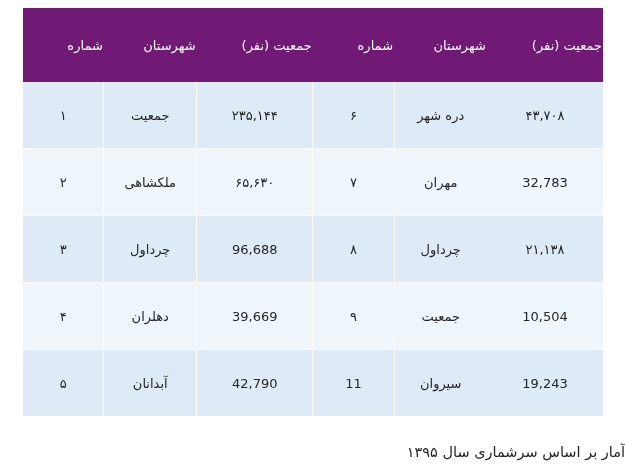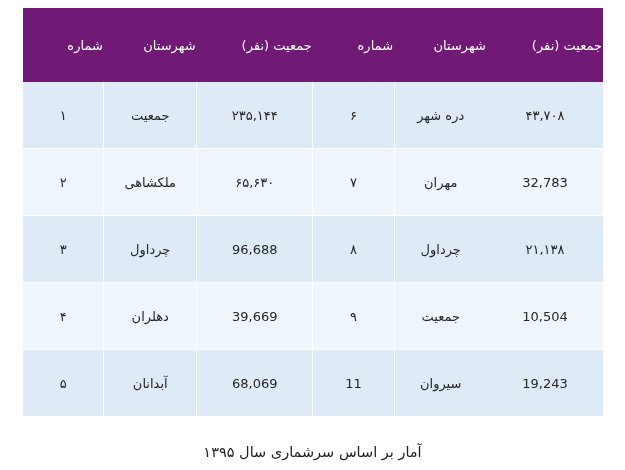--- a/index.html
+++ b/index.html
@@ -60,21 +60,20 @@
   }
   table.census tbody tr.odd td  { background: #deebf6; }
   table.census tbody tr.even td { background: #eff6fb; }
   table.census tbody tr:last-child td { border-bottom: none; }
 
   .caption {
     position: absolute;
     bottom: 10px;
     left: 0;
     right: 0;
-    text-align: center;
     font-size: 14.5px;
     color: #1f1f1f;
     direction: rtl;
   }
 </style>
 </head>
 <body>
 
 <div class="page">
 
@@ -128,21 +127,21 @@
           <td>جمعیت</td>
           <td>۹</td>
           <td>39,669</td>
           <td>دهلران</td>
           <td>۴</td>
         </tr>
         <tr class="odd">
           <td>19,243</td>
           <td>سیروان</td>
           <td>11</td>
-          <td>68,069</td>
+          <td>42,790</td>
           <td>آبدانان</td>
           <td>۵</td>
         </tr>
       </tbody>
     </table>
   </div>
 
   <div class="caption">آمار بر اساس سرشماری سال ۱۳۹۵</div>
 
 </div>

